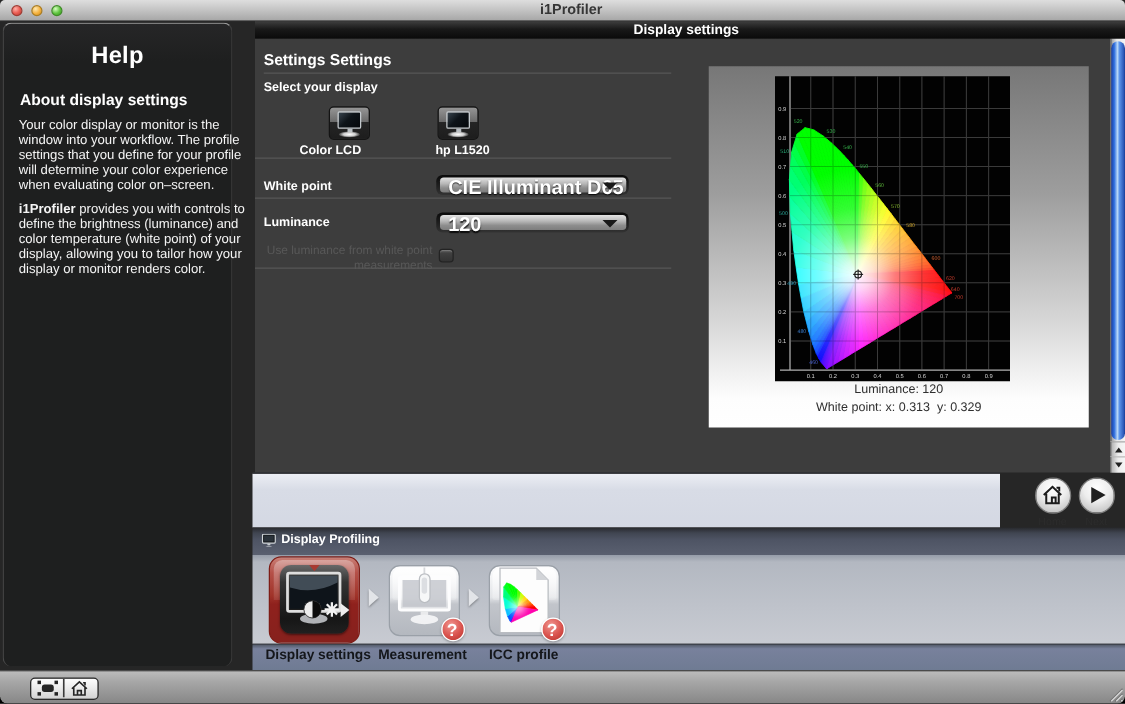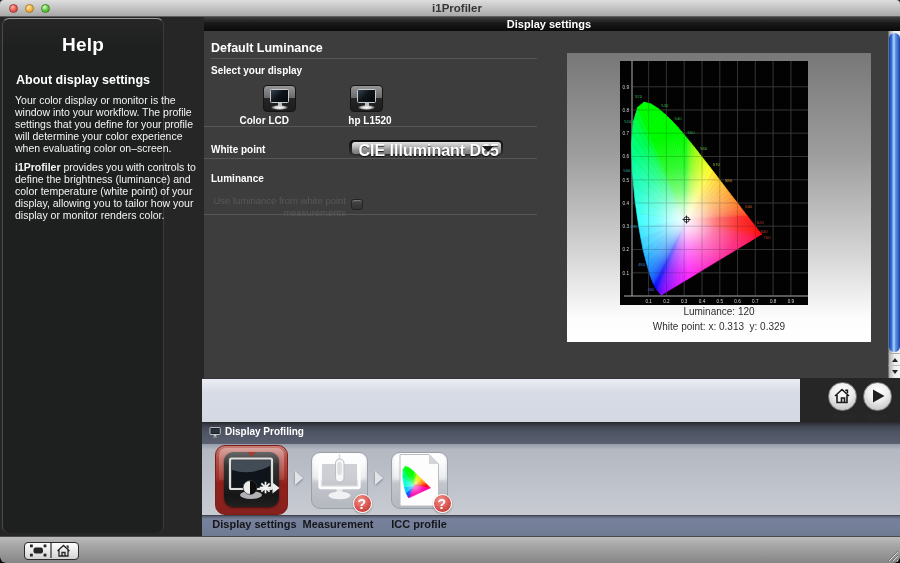--- a/index.html
+++ b/index.html
@@ -3,21 +3,21 @@
 * { margin:0; padding:0; box-sizing:border-box; }
 body { width:900px; height:563px; font-family:"Liberation Sans",sans-serif; background:#000; overflow:hidden; }
 .window { position:relative; width:900px; height:563px; background:#262626; overflow:hidden; border-radius:0 0 6px 6px; }
 .abs { position:absolute; }
 
 .titlebar { position:absolute; left:0; top:0; width:900px; height:17px;
   background:linear-gradient(#dedede,#c9c9c9 40%,#a8a8a8); border-bottom:1px solid #5f5f5f; border-radius:4px 4px 0 0;}
 .tl { position:absolute; top:4px; width:9px; height:9px; border-radius:50%; }
 .title { position:absolute; left:7px; top:0; width:100%; text-align:center; font-size:11.5px; font-weight:bold; color:#363636; line-height:16px; }
 
-.help { position:absolute; left:2px; top:18px; width:162px; height:515px; background:linear-gradient(#262627,#1e1f1f 30px); border-radius:7px; border-top:1px solid #9a9a9a; border-left:1px solid #4a4a4a; border-right:1px solid #3a3a3a; color:#fff; z-index:5;}
+.help { position:absolute; left:2px; top:18px; width:184px; height:515px; background:linear-gradient(#262627,#1e1f1f 30px); border-radius:7px; border-top:1px solid #9a9a9a; border-left:1px solid #4a4a4a; border-right:1px solid #3a3a3a; color:#fff; z-index:5;}
 .help h1 { font-size:19px; text-align:center; margin-top:14.5px; letter-spacing:0.2px;}
 .help h2 { font-size:12.5px; margin:17px 0 0 13px; }
 .help p { font-size:10.5px; line-height:12px; margin:7px 0 0 12px; color:#f4f4f4; white-space:nowrap;}
 .help p.p3 { margin-top:11px; }
 
 .dsbar { position:absolute; left:204px; top:17px; width:696px; height:14px; padding-right:6px; background:linear-gradient(#3e3e3e,#191919 45%,#0a0a0a); color:#fff; font-size:11px; font-weight:bold; text-align:center; line-height:14px;}
 .panel { position:absolute; left:204px; top:31px; width:684px; height:347px; background:#3d3d3d; }
 .sep { position:absolute; height:1px; background:#575757; }
 .lbl { position:absolute; color:#fff; font-size:10px; font-weight:bold; }
 .dim { color:#585858; }
@@ -62,21 +62,21 @@
       <div class="title">i1Profiler</div>
     </div>
 <div class="help">
 <h1>Help</h1>
 <h2>About display settings</h2>
 <p>Your color display or monitor is the<br>window into your workflow. The profile<br>settings that you define for your profile<br>will determine your color experience<br>when evaluating color on–screen.</p>
 <p><b>i1Profiler</b> provides you with controls to<br>define the brightness (luminance) and<br>color temperature (white point) of your<br>display, allowing you to tailor how your<br>display or monitor renders color.</p>
 </div>
 <div class="dsbar">Display settings</div>
 <div class="panel">
-      <div class="lbl" style="left:7px;top:10px;font-size:12.5px;">Default Luminance</div>
+      <div class="lbl" style="left:7px;top:10px;font-size:12.5px;">Settings Settings</div>
       <div class="sep" style="left:7px;top:27px;width:326px;"></div>
       <div class="lbl" style="left:7px;top:34px;text-align:center;">Select your display</div>
       <div class="monbtn" style="left:59px;top:54px;">
         <div style="position:absolute;left:6px;top:2.5px;width:19px;height:14px;border:1.5px solid #c3c9cd;border-radius:1.5px;background:linear-gradient(135deg,#38444e 0%,#0e1419 45%,#05080b);"></div>
         <div style="position:absolute;left:13.5px;top:16.5px;width:4px;height:3px;background:#b9bfc3;"></div>
         <div style="position:absolute;left:7px;top:19px;width:17px;height:5px;border-radius:50%;background:radial-gradient(ellipse at center, #ffffff 0%, #cfcfcf 40%, rgba(120,120,120,0) 75%);"></div>
       </div>
       <div class="lbl" style="left:35.5px;top:84px;width:80px;text-align:left;">Color LCD</div>
       <div class="monbtn" style="left:146px;top:54px;">
         <div style="position:absolute;left:6px;top:2.5px;width:19px;height:14px;border:1.5px solid #c3c9cd;border-radius:1.5px;background:linear-gradient(135deg,#38444e 0%,#0e1419 45%,#05080b);"></div>
@@ -87,20 +87,26 @@
       <div class="sep" style="left:0px;top:94.5px;width:333px;"></div>
       <div class="lbl" style="left:7px;top:113px;">White point</div>
       <div class="dd" style="left:145px;top:109px;">
         <div class="ddi">
           <div class="ddt">CIE Illuminant D65</div>
           <div class="dda"></div>
         </div>
       </div>
       <div class="sep" style="left:0px;top:127px;width:333px;"></div>
       <div class="lbl" style="left:7px;top:142px;">Luminance</div>
+      <div class="dd" style="left:145px;top:139px;">
+        <div class="ddi">
+          <div class="ddt">120</div>
+          <div class="dda"></div>
+        </div>
+      </div>
       <div class="abs dim" style="right:542px;top:164px;text-align:right;line-height:11.5px;font-size:9.5px;font-weight:normal;white-space:nowrap;">Use luminance from white point<br>measurements</div>
       <div class="cb" style="left:147px;top:168px;"></div>
       <div class="sep" style="left:0px;top:183px;width:333px;"></div>
     </div>
 <div class="card"></div>
 <div class="cardtxt" style="left:567px;top:306px;">Luminance: 120</div>
 <div class="cardtxt" style="left:567px;top:321px;">White point: x: 0.313&nbsp; y: 0.329</div>
 <svg width="900" height="563" viewBox="0 0 900 563" style="position:absolute;left:0;top:0">
       <rect x="620" y="61" width="188" height="244" fill="#020202"></rect>
       <defs>

